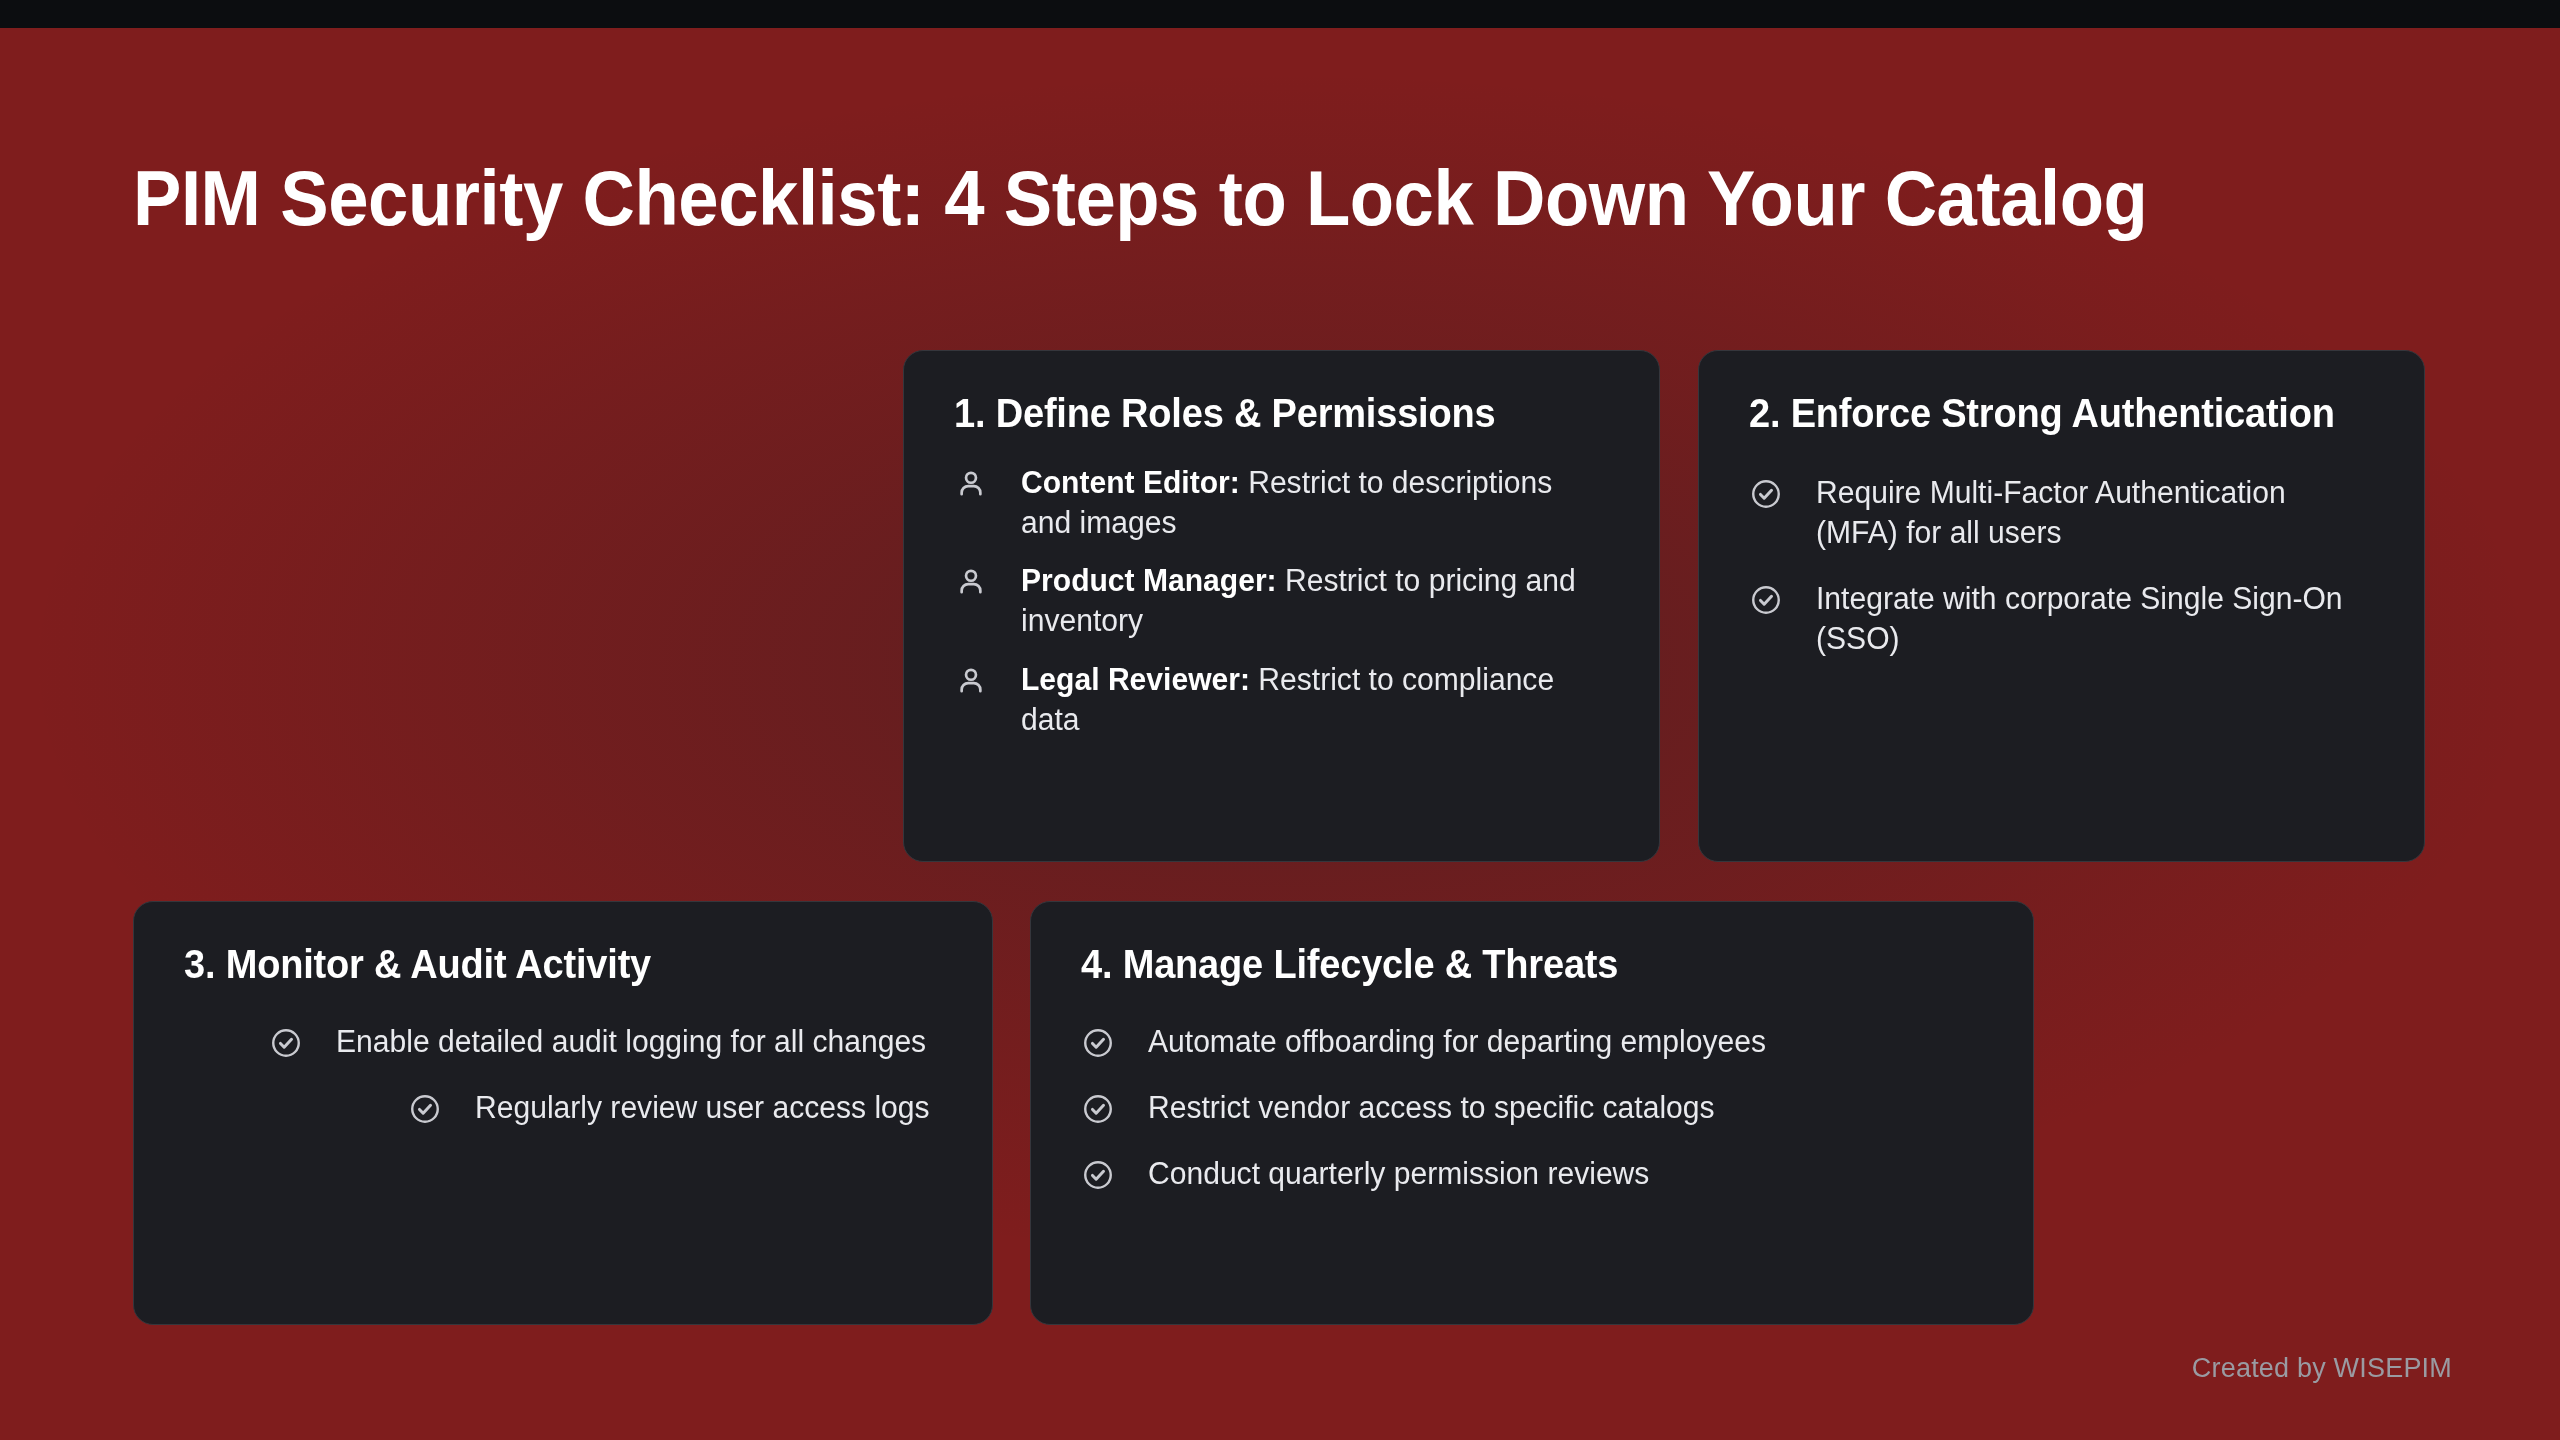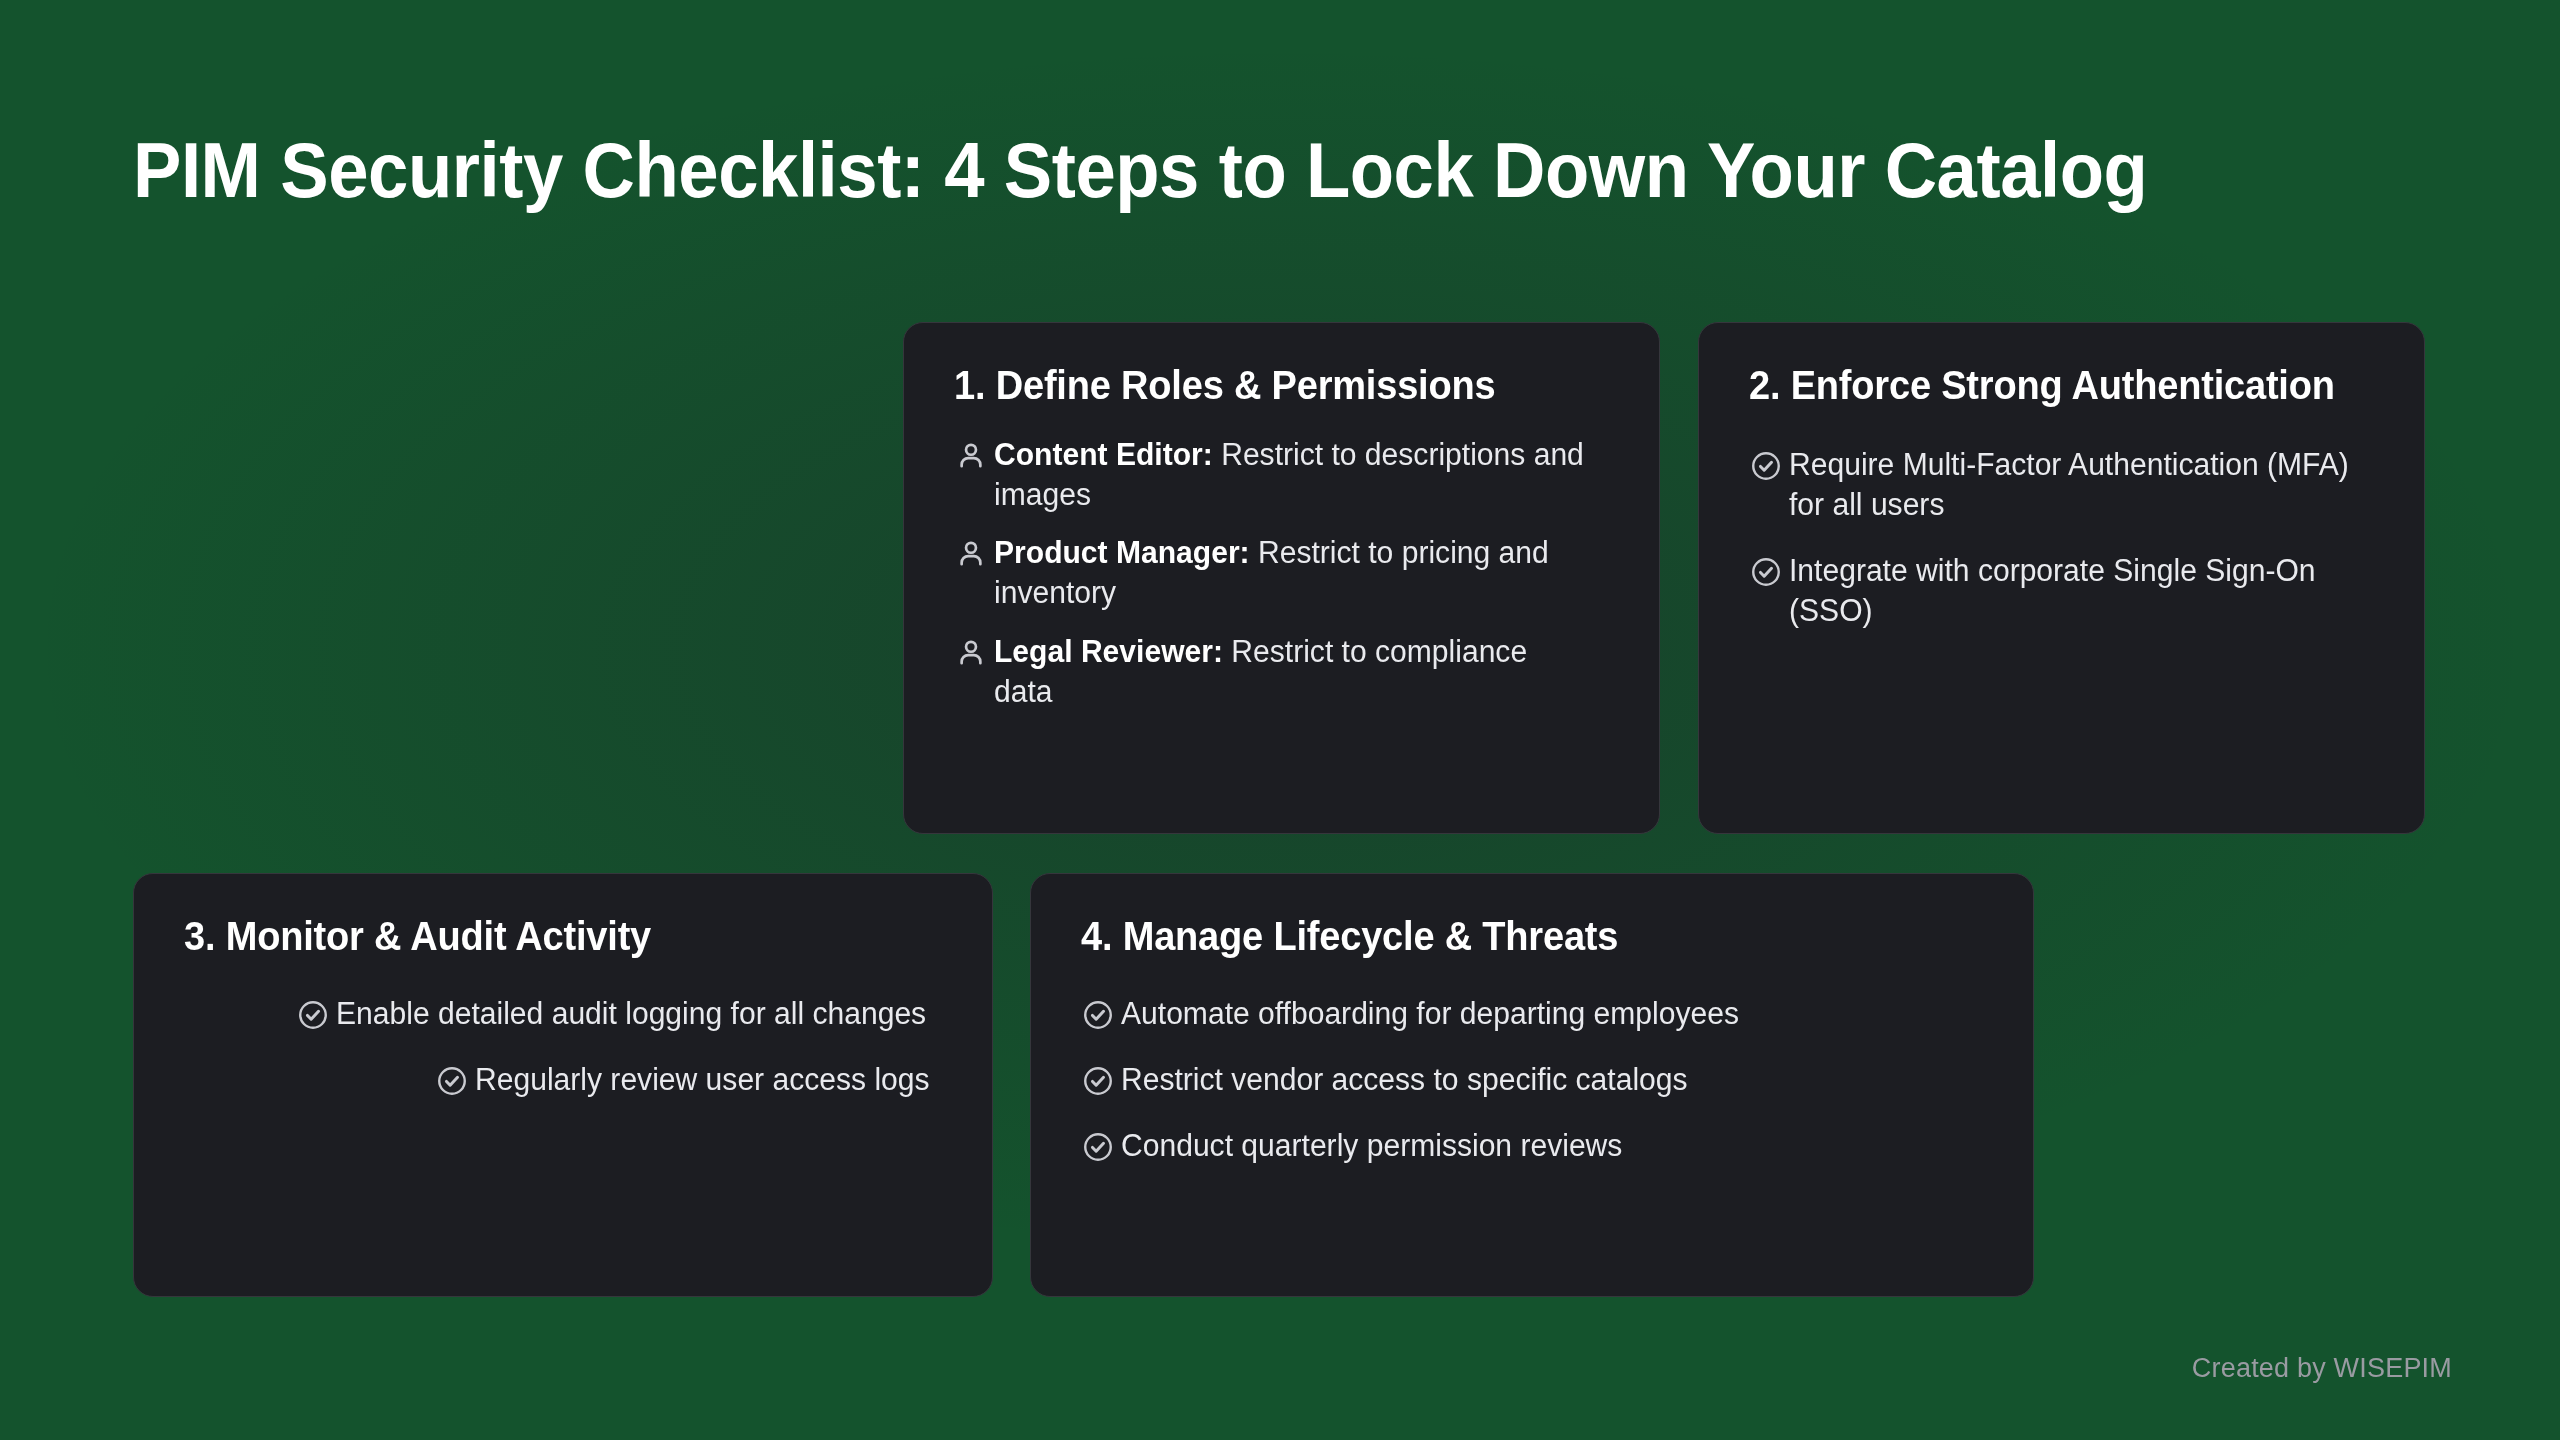--- a/index.html
+++ b/index.html
@@ -14,22 +14,23 @@
   body {
     font-family: "Liberation Sans", sans-serif;
     color: #ffffff;
     position: relative;
   }
 
   
   .page {
     position: absolute;
     inset: 0;
-    background: #14532d;
+    background: #7f1d1d;
     padding: 16px;
+    margin-top: 28px;
   }
 
   
   .page::before {
     content: "";
     position: absolute;
     inset: 0;
     background:
       radial-gradient(ellipse 70% 60% at 50% 45%, rgba(30,32,38,0.35) 0%, rgba(12,13,16,0) 70%);
     pointer-events: none;
@@ -99,21 +100,21 @@
   }
 
   
   .list {
     margin-top: 30px;
     list-style: none;
   }
   .list-item {
     display: flex;
     align-items: flex-start;
-    gap: 6px;
+    gap: 33px;
     margin-bottom: 21px;
   }
   .list-item:last-child { margin-bottom: 0; }
 
   .item-icon {
     flex: 0 0 auto;
     width: 34px;
     height: 34px;
     margin-top: 4px;
     display: block;

